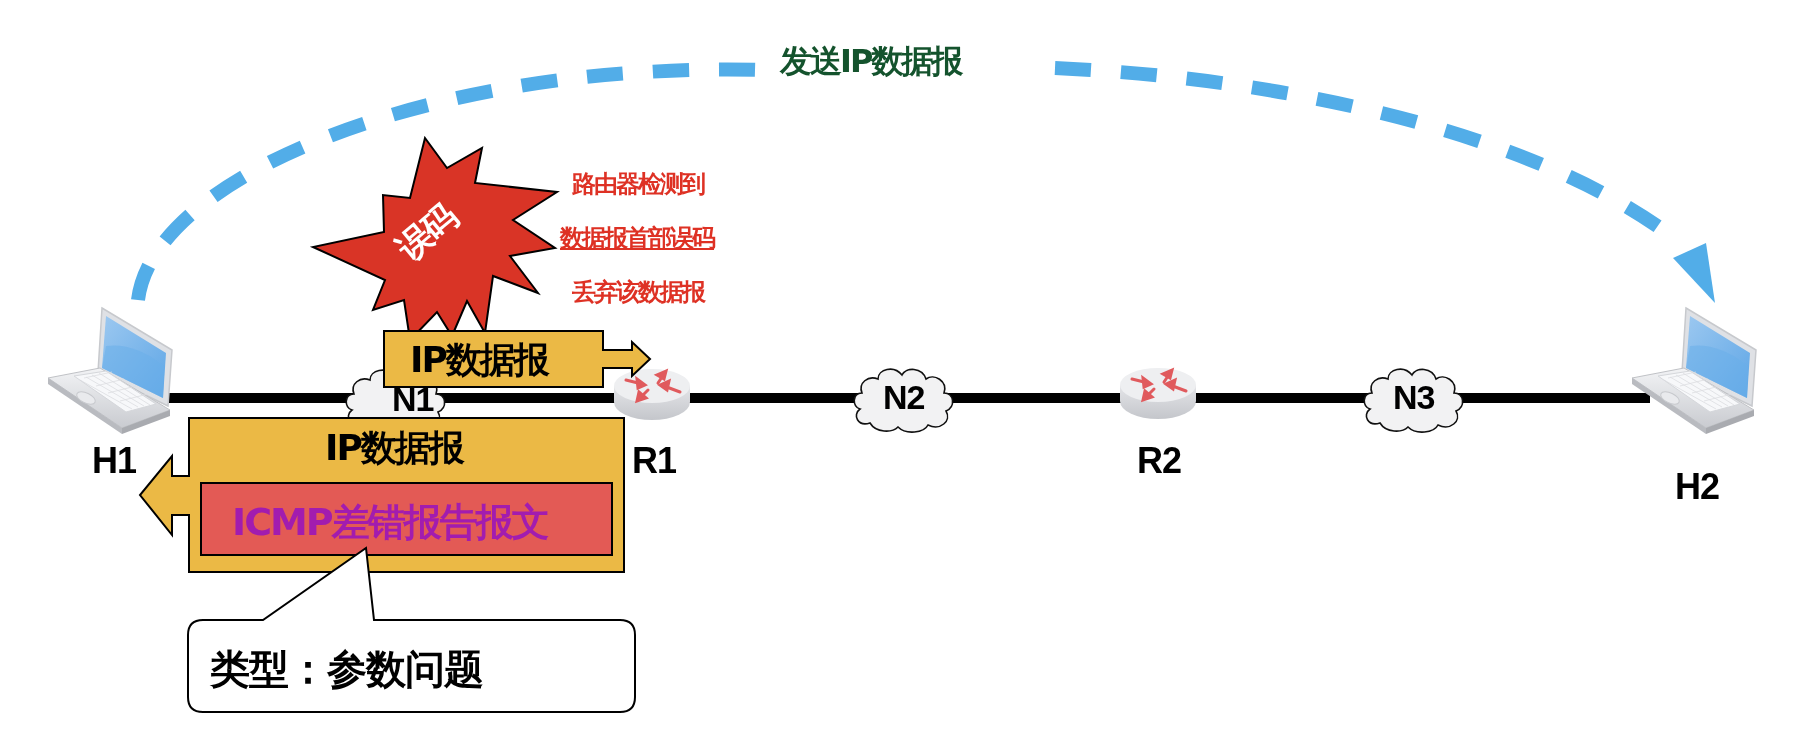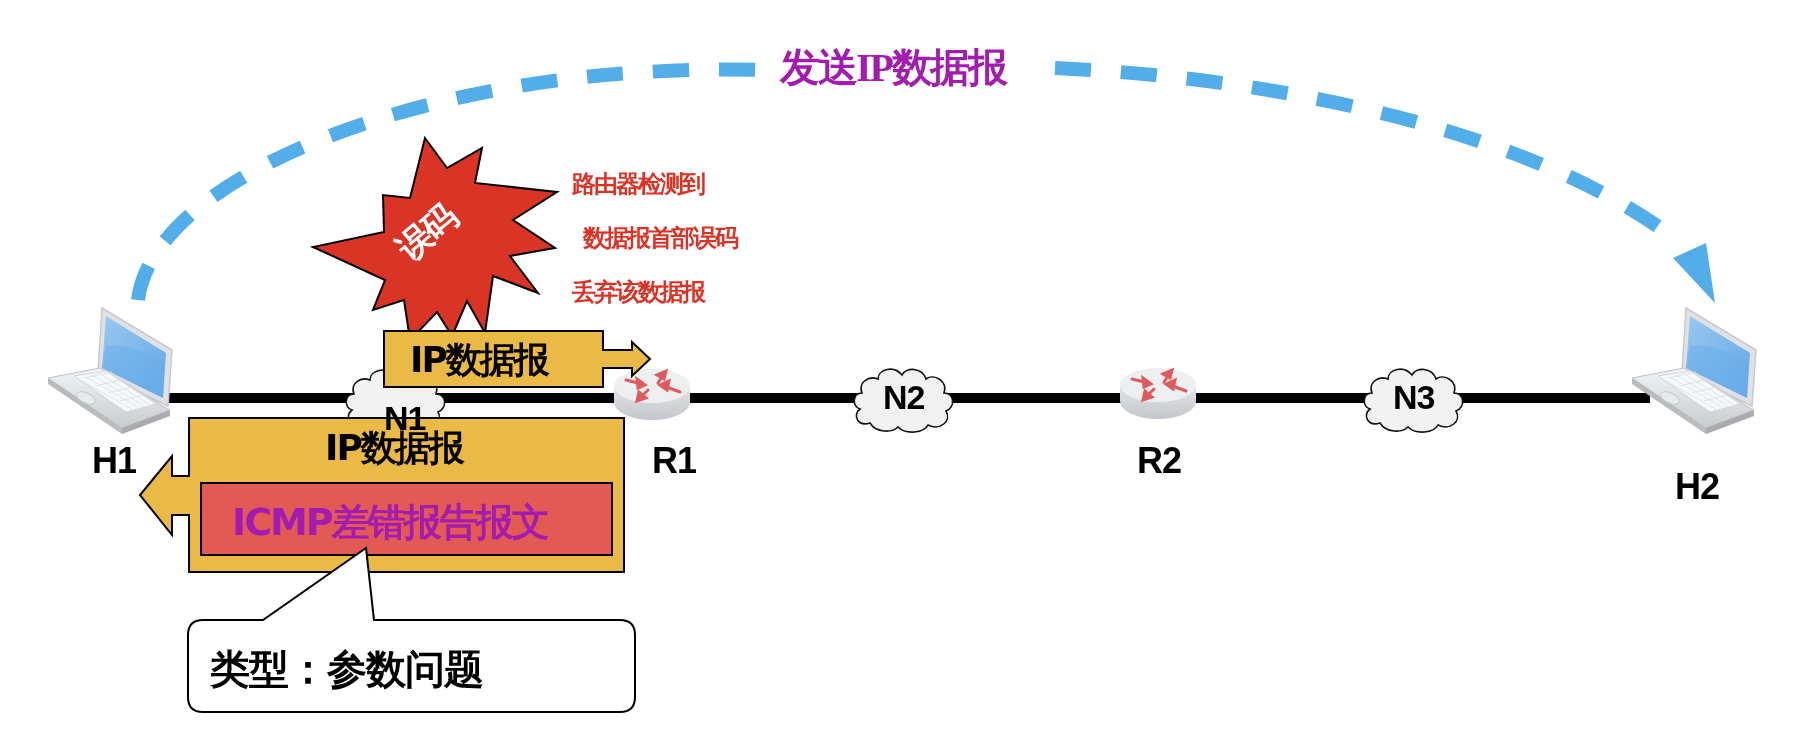--- a/index.html
+++ b/index.html
@@ -2,30 +2,30 @@
 <html><head>
 <meta charset="utf-8">
 <style>
   html, body { margin: 0; padding: 0; background: #ffffff; }
   body { width: 1804px; height: 748px; position: relative; overflow: hidden;
          font-family: "DejaVu Sans", "Liberation Sans", sans-serif; }
   #stage { position: absolute; left: 0; top: 0; }
   .lbl { position: absolute; font-family: "Liberation Sans", "DejaVu Sans", sans-serif;
          font-weight: bold; color: #000; white-space: nowrap; letter-spacing: -1px; }
   .cjk { font-family: "DejaVu Sans", sans-serif; font-weight: bold; }
-  #title-text { left: 780px; top: 40px; font-size: 40px; color: #a21caf; letter-spacing: -2px; font-family: Liberation Serif, serif; }
+  #title-text { left: 780px; top: 40px; font-size: 32px; color: #14532d; letter-spacing: -2px; }
   #error-line-1, #error-line-2, #error-line-3 { color: #de3124; font-size: 24px; letter-spacing: -2px; }
   #error-line-1 { left: 572px; top: 168px; }
-  #error-line-2 { left: 583px; top: 222px; }
+  #error-line-2 { left: 560px; top: 222px; text-decoration: underline; }
   #error-line-3 { left: 572px; top: 276px; }
   #node-h1 { left: 92px; top: 440px; font-size: 36px; }
-  #node-r1 { left: 652px; top: 440px; font-size: 36px; }
+  #node-r1 { left: 632px; top: 440px; font-size: 36px; }
   #node-r2 { left: 1137px; top: 440px; font-size: 36px; }
   #node-h2 { left: 1675px; top: 440px; font-size: 36px; margin-top: 26px; }
-  #net-n1 { left: 384px; top: 380px; font-size: 34px; margin-top: 19px; }
+  #net-n1 { left: 392px; top: 380px; font-size: 34px; }
   #net-n2 { left: 883px; top: 378px; font-size: 34px; }
   #net-n3 { left: 1393px; top: 378px; font-size: 34px; }
   #burst-label { left: 395px; top: 210px; font-size: 34px; color: #fff; transform: rotate(-40deg); transform-origin: center; letter-spacing: -2px; }
   #fwd-packet-label { left: 410px; top: 336px; font-size: 36px; letter-spacing: -2px; }
   #outer-packet-label { left: 325px; top: 424px; font-size: 36px; letter-spacing: -2px; }
   #icmp-label { left: 232px; top: 497px; font-size: 38px; color: #a21caf; letter-spacing: -2px; }
   #callout-text { left: 210px; top: 642px; font-size: 40px; letter-spacing: -1px; font-family: Liberation Mono, monospace; }
 </style>
 </head>
 <body>

